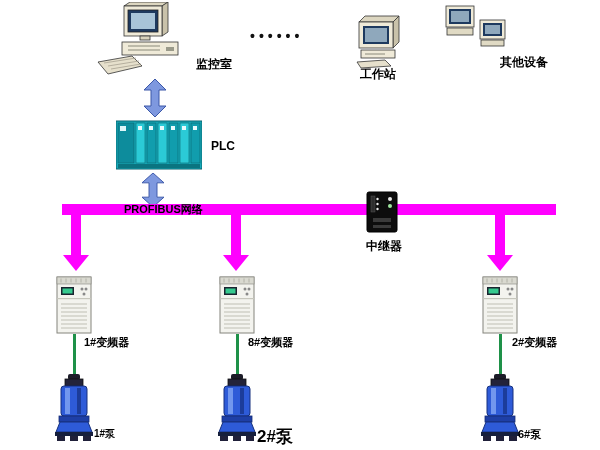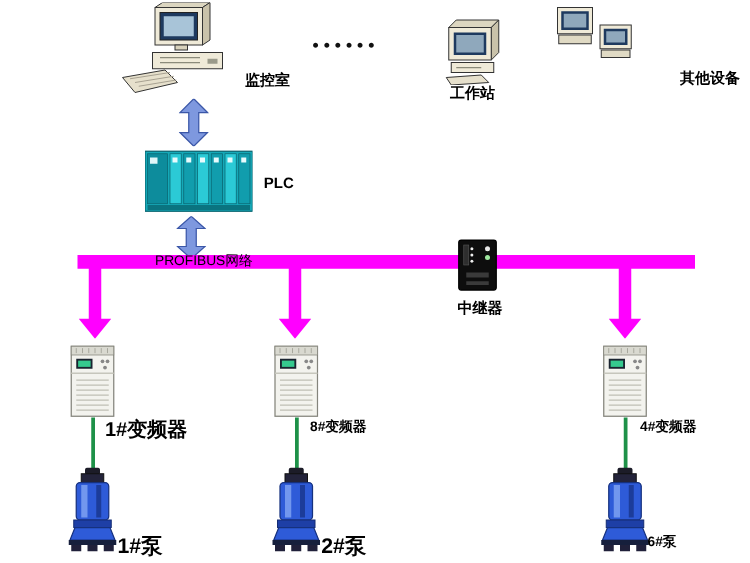--- a/index.html
+++ b/index.html
@@ -9,21 +9,21 @@
   }
   .abs{position:absolute;}
   .lbl{
     position:absolute;font-size:12px;color:#000;font-weight:600;
     white-space:nowrap;line-height:1.1;
   }
   .bus{
     position:absolute;background:#FF00FF;
   }
   .bus-label{
-    position:absolute;font-size:11px;font-weight:normal;color:#000;
+    position:absolute;font-size:11px;font-weight:bold;color:#000;
     white-space:nowrap;line-height:12px;
   }
   .dots{
     position:absolute;font-size:14px;font-weight:bold;letter-spacing:4px;color:#111;
   }
   .greenlink{
     position:absolute;width:3px;background:#1E9148;
   }
   svg{display:block;}
 </style>
@@ -77,21 +77,21 @@
         <rect x="1" y="22" width="26" height="7" fill="#E0DAC4" stroke="#333" stroke-width="0.8"></rect>
       </g>
       <g transform="translate(40,16)">
         <rect x="0" y="0" width="25" height="19" fill="#EFEAD8" stroke="#333" stroke-width="0.8"></rect>
         <rect x="3" y="3" width="19" height="13" fill="#1E3A5F"></rect>
         <rect x="5" y="5" width="15" height="9" fill="#8FA8BC"></rect>
         <rect x="1" y="20" width="23" height="6" fill="#E0DAC4" stroke="#333" stroke-width="0.8"></rect>
       </g>
     </svg>
   </div>
-  <div class="lbl" style="left:544px;top:56px">其他设备</div>
+  <div class="lbl" style="left:500px;top:56px">其他设备</div>
 
   <div class="abs" style="left:143px;top:79px">
     <svg width="24" height="38" viewBox="0 0 24 38">
       <polygon points="12,0 23,11 16,11 16,27 23,27 12,38 1,27 8,27 8,11 1,11" fill="#7E98DF" stroke="#3B57A8" stroke-width="1"></polygon>
     </svg>
   </div>
 
   <div class="abs" style="left:116px;top:118px">
     <svg width="86" height="56" viewBox="0 0 86 56">
       <rect x="0" y="3" width="86" height="48" fill="#15A9B8" stroke="#0A6570" stroke-width="1"></rect>
@@ -175,21 +175,21 @@
       <rect x="1" y="22" width="34" height="1.2" fill="#C6C6BC"></rect>
       <line x1="5" y1="28" x2="31" y2="28" stroke="#BFBFB4" stroke-width="1"></line>
       <line x1="5" y1="32" x2="31" y2="32" stroke="#BFBFB4" stroke-width="1"></line>
       <line x1="5" y1="36" x2="31" y2="36" stroke="#BFBFB4" stroke-width="1"></line>
       <line x1="5" y1="40" x2="31" y2="40" stroke="#BFBFB4" stroke-width="1"></line>
       <line x1="5" y1="44" x2="31" y2="44" stroke="#BFBFB4" stroke-width="1"></line>
       <line x1="5" y1="48" x2="31" y2="48" stroke="#BFBFB4" stroke-width="1"></line>
       <line x1="5" y1="52" x2="31" y2="52" stroke="#BFBFB4" stroke-width="1"></line>
     </svg>
   </div>
-  <div class="lbl" style="left:84px;top:336px;font-size:16px">1#变频器</div>
+  <div class="lbl" style="left:84px;top:336px;font-size:11px">1#变频器</div>
 
   <div class="abs" style="left:219px;top:276px">
     <svg width="36" height="58" viewBox="0 0 36 58">
       <rect x="1" y="1" width="34" height="56" fill="#F3F3EE" stroke="#84847C" stroke-width="1"></rect>
       <rect x="1" y="1" width="34" height="7" fill="#D9D9D0" stroke="#84847C" stroke-width="0.6"></rect>
       <line x1="5" y1="2.5" x2="5" y2="6.5" stroke="#A8A89E" stroke-width="0.8"></line>
       <line x1="10" y1="2.5" x2="10" y2="6.5" stroke="#A8A89E" stroke-width="0.8"></line>
       <line x1="15" y1="2.5" x2="15" y2="6.5" stroke="#A8A89E" stroke-width="0.8"></line>
       <line x1="20" y1="2.5" x2="20" y2="6.5" stroke="#A8A89E" stroke-width="0.8"></line>
       <line x1="25" y1="2.5" x2="25" y2="6.5" stroke="#A8A89E" stroke-width="0.8"></line>
@@ -229,42 +229,42 @@
       <rect x="1" y="22" width="34" height="1.2" fill="#C6C6BC"></rect>
       <line x1="5" y1="28" x2="31" y2="28" stroke="#BFBFB4" stroke-width="1"></line>
       <line x1="5" y1="32" x2="31" y2="32" stroke="#BFBFB4" stroke-width="1"></line>
       <line x1="5" y1="36" x2="31" y2="36" stroke="#BFBFB4" stroke-width="1"></line>
       <line x1="5" y1="40" x2="31" y2="40" stroke="#BFBFB4" stroke-width="1"></line>
       <line x1="5" y1="44" x2="31" y2="44" stroke="#BFBFB4" stroke-width="1"></line>
       <line x1="5" y1="48" x2="31" y2="48" stroke="#BFBFB4" stroke-width="1"></line>
       <line x1="5" y1="52" x2="31" y2="52" stroke="#BFBFB4" stroke-width="1"></line>
     </svg>
   </div>
-  <div class="lbl" style="left:512px;top:336px;font-size:11px">4#变频器</div>
+  <div class="lbl" style="left:512px;top:336px;font-size:11px">2#变频器</div>
 
   <div class="greenlink" style="left:73px;top:334px;height:46px"></div>
   <div class="greenlink" style="left:236px;top:334px;height:46px"></div>
   <div class="greenlink" style="left:499px;top:334px;height:46px"></div>
 
   <div class="abs" style="left:52px;top:374px">
     <svg width="44" height="68" viewBox="0 0 44 68">
       <rect x="16" y="0" width="12" height="6" rx="2" fill="#1C1C28"></rect>
       <rect x="13" y="5" width="18" height="7" fill="#23233A" stroke="#111" stroke-width="0.8"></rect>
       <rect x="9" y="12" width="26" height="30" rx="3" fill="#2E5BD8" stroke="#16317E" stroke-width="1"></rect>
       <rect x="13" y="14" width="5" height="26" fill="#7EA2F2" opacity="0.85"></rect>
       <rect x="25" y="14" width="4" height="26" fill="#1C3C9A"></rect>
       <rect x="7" y="42" width="30" height="6" fill="#1E3FA6" stroke="#142C74" stroke-width="0.8"></rect>
       <polygon points="8,48 36,48 40,58 4,58" fill="#2E5BD8" stroke="#16317E" stroke-width="1"></polygon>
       <rect x="3" y="58" width="38" height="4" fill="#161F3C"></rect>
       <rect x="5" y="62" width="8" height="5" fill="#20203A"></rect>
       <rect x="18" y="62" width="8" height="5" fill="#20203A"></rect>
       <rect x="31" y="62" width="8" height="5" fill="#20203A"></rect>
     </svg>
   </div>
-  <div class="lbl" style="left:94px;top:428px;font-size:17px">1#泵</div>
+  <div class="lbl" style="left:94px;top:428px;font-size:10px">1#泵</div>
 
   <div class="abs" style="left:215px;top:374px">
     <svg width="44" height="68" viewBox="0 0 44 68">
       <rect x="16" y="0" width="12" height="6" rx="2" fill="#1C1C28"></rect>
       <rect x="13" y="5" width="18" height="7" fill="#23233A" stroke="#111" stroke-width="0.8"></rect>
       <rect x="9" y="12" width="26" height="30" rx="3" fill="#2E5BD8" stroke="#16317E" stroke-width="1"></rect>
       <rect x="13" y="14" width="5" height="26" fill="#7EA2F2" opacity="0.85"></rect>
       <rect x="25" y="14" width="4" height="26" fill="#1C3C9A"></rect>
       <rect x="7" y="42" width="30" height="6" fill="#1E3FA6" stroke="#142C74" stroke-width="0.8"></rect>
       <polygon points="8,48 36,48 40,58 4,58" fill="#2E5BD8" stroke="#16317E" stroke-width="1"></polygon>

